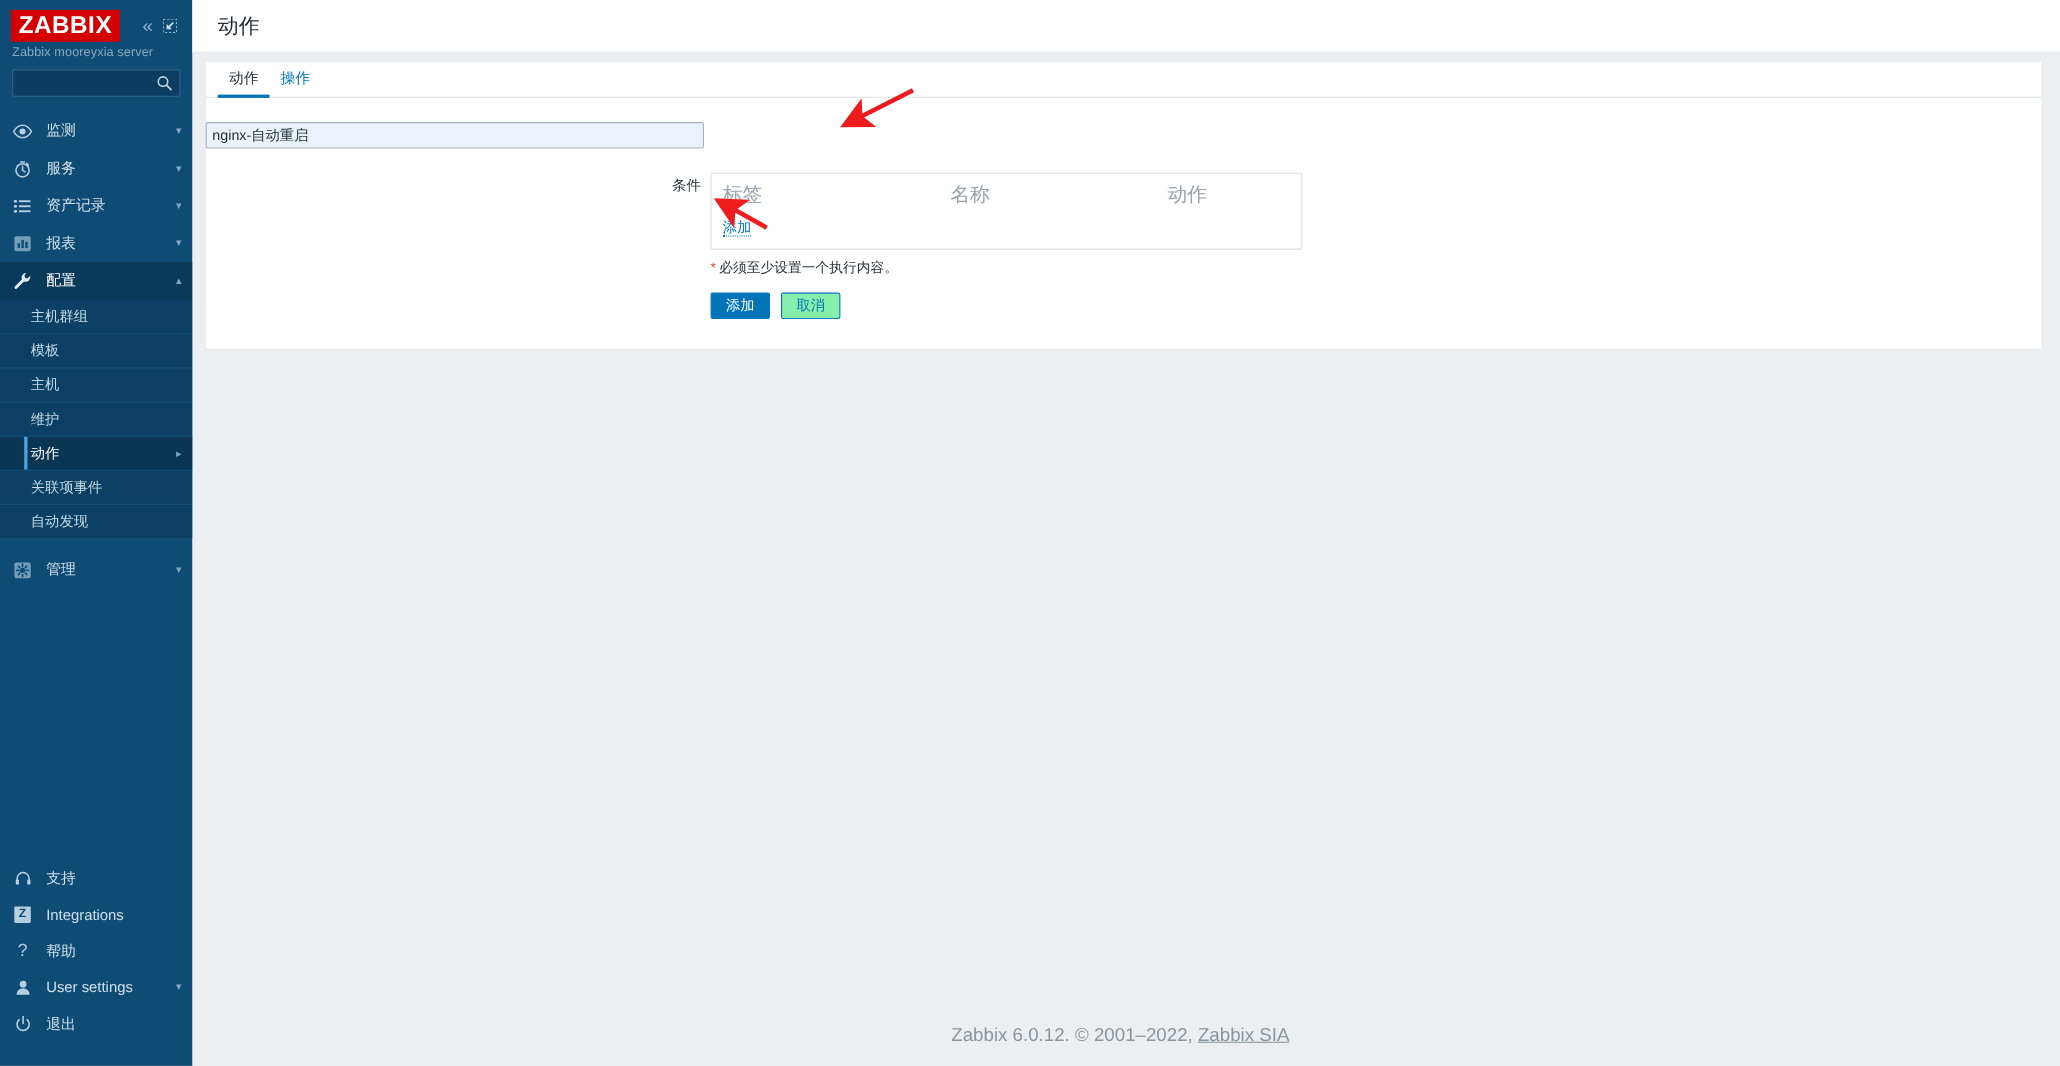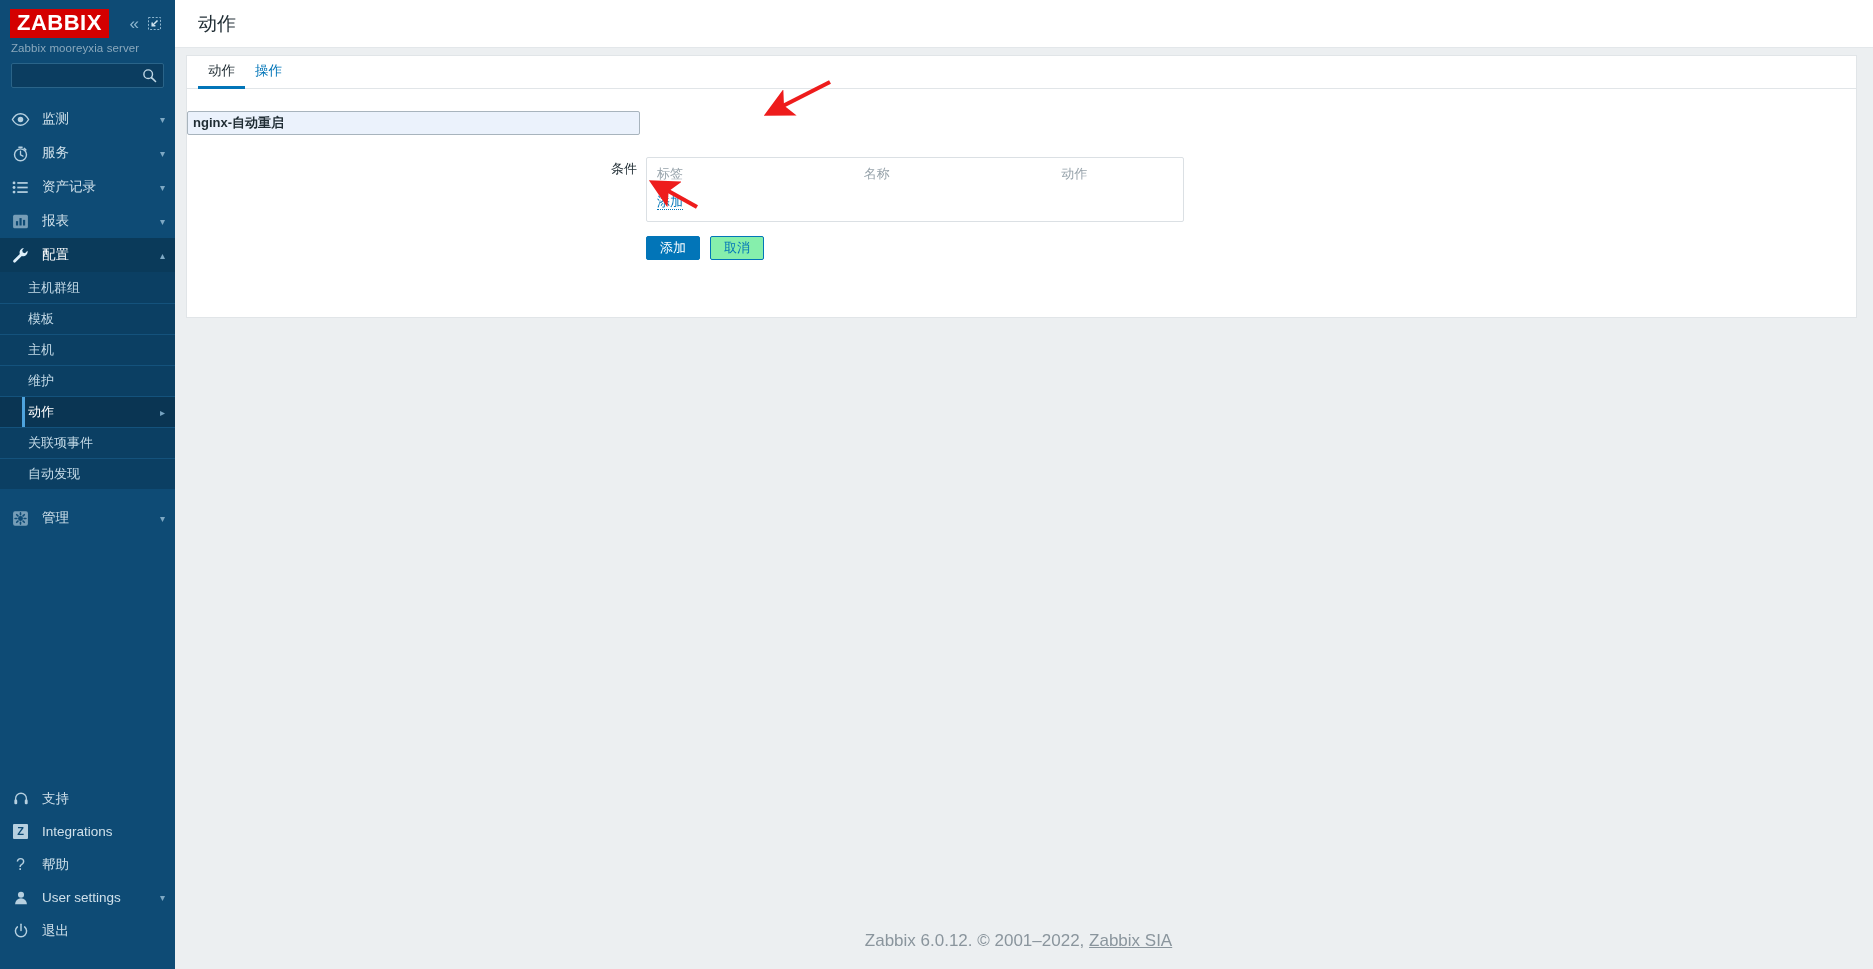--- a/index.html
+++ b/index.html
@@ -169,31 +169,30 @@
 
   .txt-input {
     width: 453px; height: 24px;
     border: 1px solid #a8b4bd;
     background: #ebf2fc;
     padding: 0 5px;
     font-size: 13px; color: #1f2c33;
     outline: none;
     font-family: "Liberation Sans", sans-serif;
     border-radius: 2px;
-    font-weight: bold;
   }
 
   .cond-box {
     width: 538px;
     border: 1px solid #dbe0e4;
     background: #ffffff;
     border-radius: 2px;
     padding: 7px 0 10px 0;
   }
-  .cond-head { display: flex; font-size: 13px; color: #97a3ab; padding: 0 10px 4px 10px; gap: 30px; }
+  .cond-head { display: flex; font-size: 18px; color: #97a3ab; padding: 0 10px 4px 10px; gap: 30px; }
   .cond-head .c1 { width: 190px; }
   .cond-head .c2 { width: 180px; }
   .cond-head .c3 { width: 120px; }
   .cond-add { padding: 5px 0 0 10px; }
   .link {
     color: #0275b8; font-size: 13px;
     border-bottom: 1px dotted #0275b8;
     cursor: pointer; text-decoration: none;
   }
 
@@ -448,20 +447,23 @@
                 <div class="c2">名称</div>
                 <div class="c3">动作</div>
               </div>
               <div class="cond-add">
                 <span class="link">添加</span>
               </div>
             </div>
           </div>
 
 
+          <div class="hint-row">
+            <span class="req">*</span><span>必须至少设置一个执行内容。</span>
+          </div>
 
           <div class="btn-row">
             <button class="btn btn-primary">添加</button>
             <button class="btn btn-ghost">取消</button>
           </div>
 
         </div>
       </div>
     </div>
 

